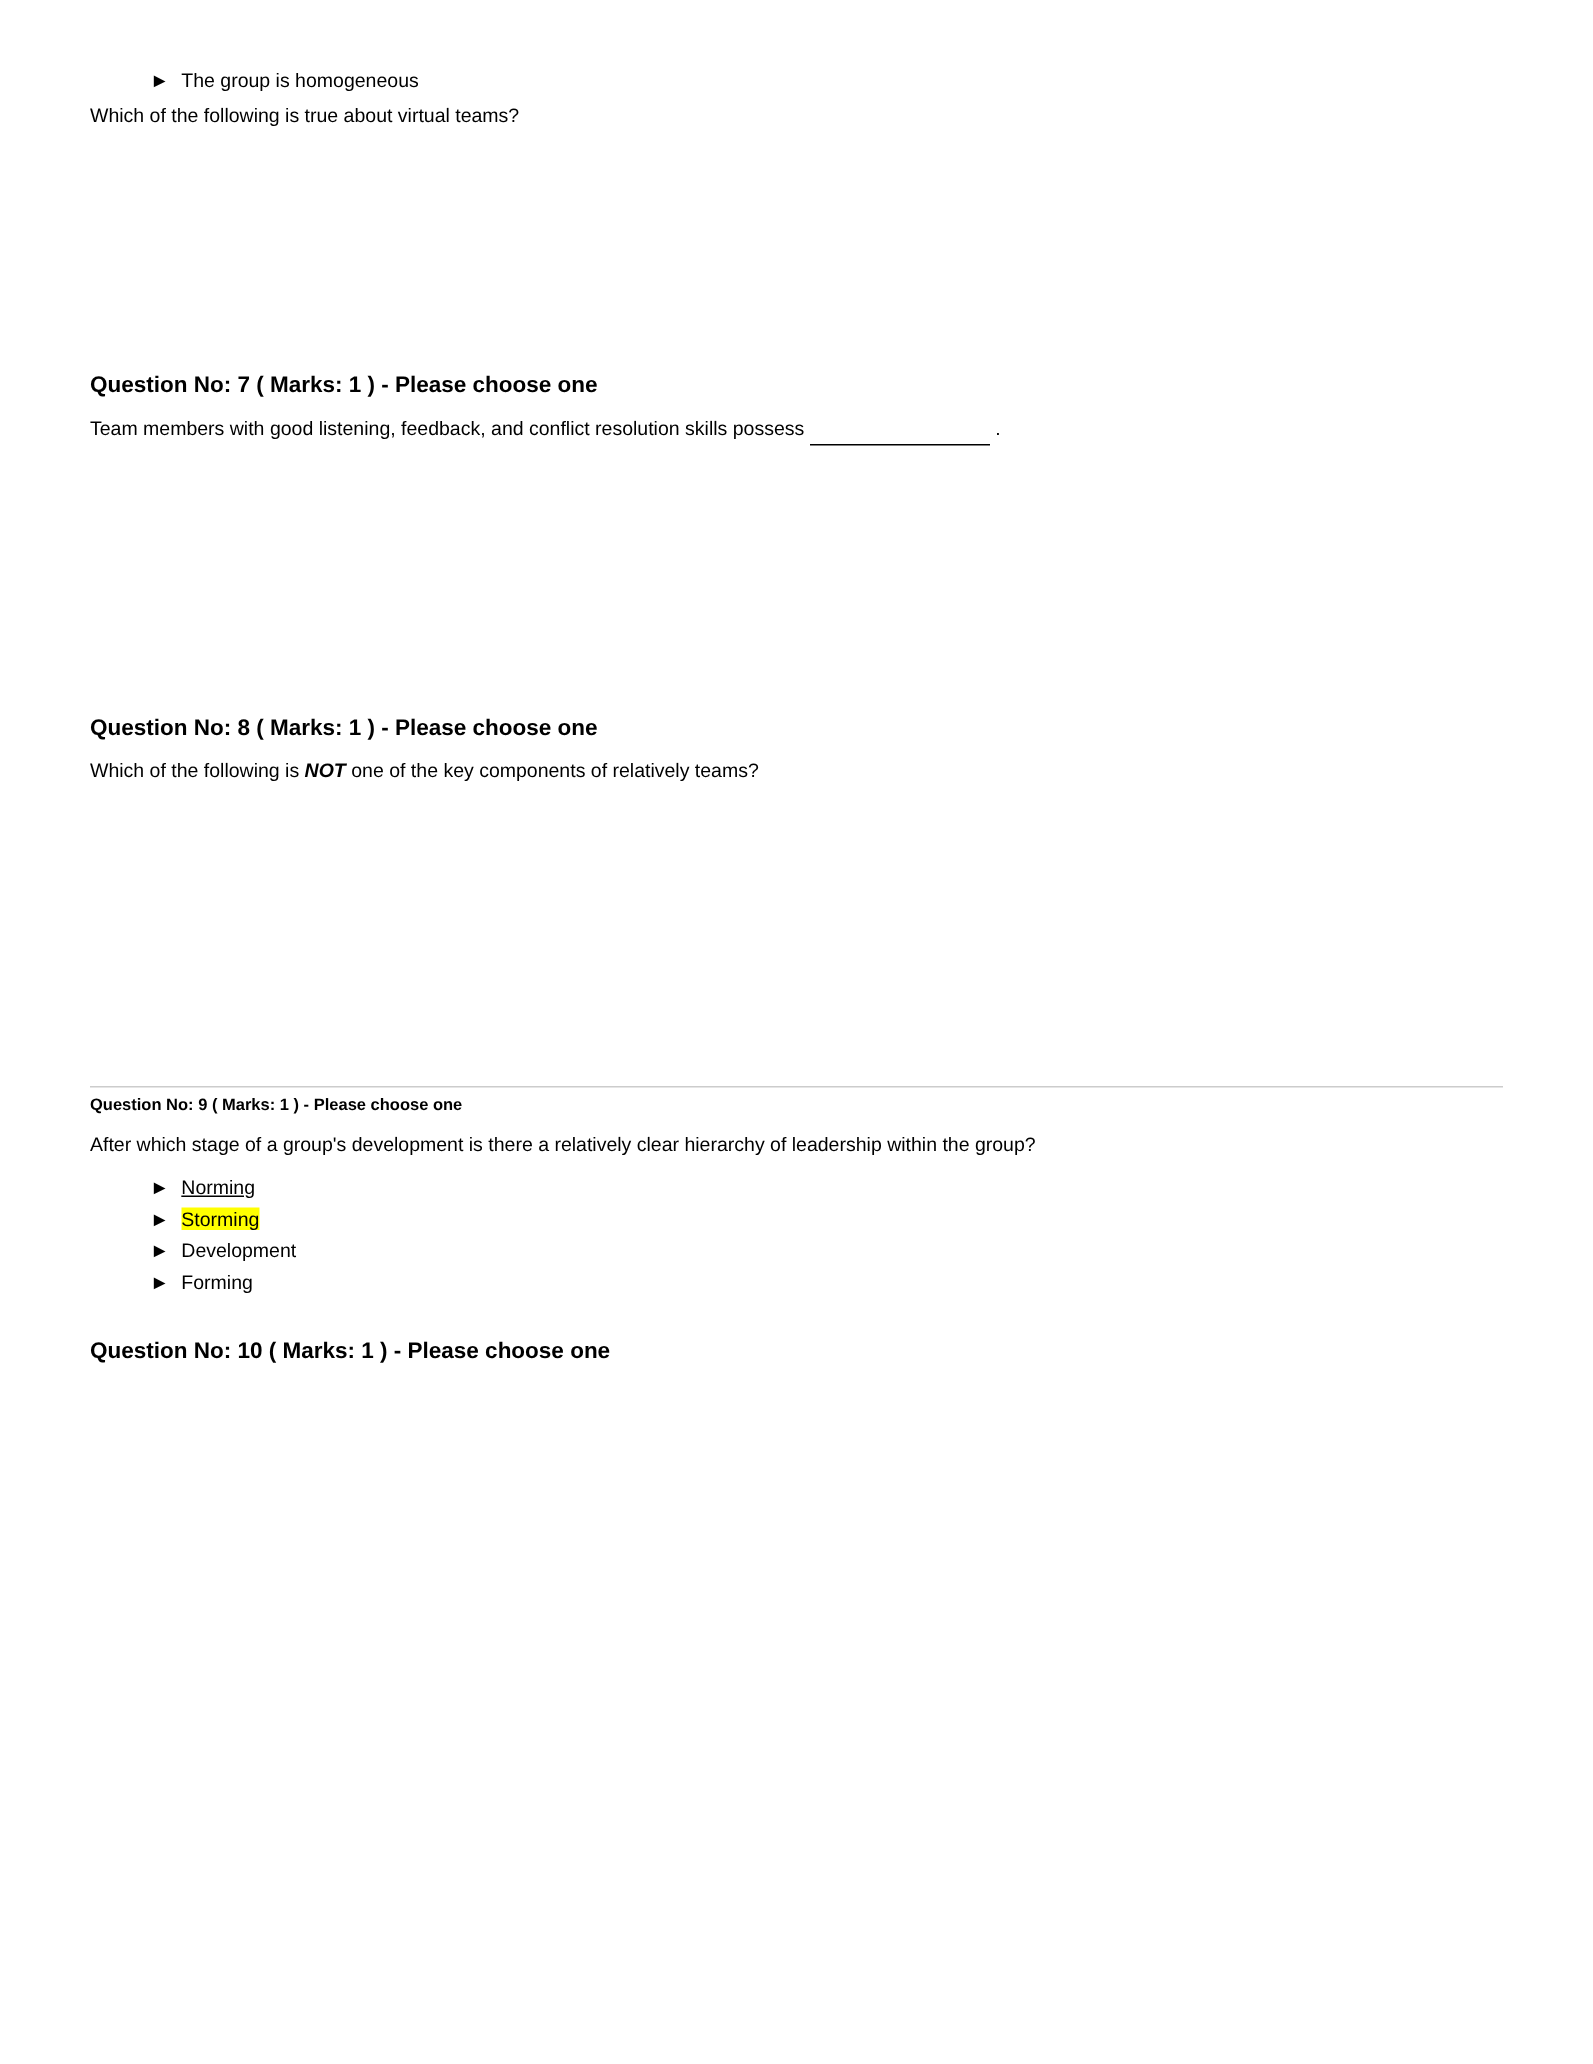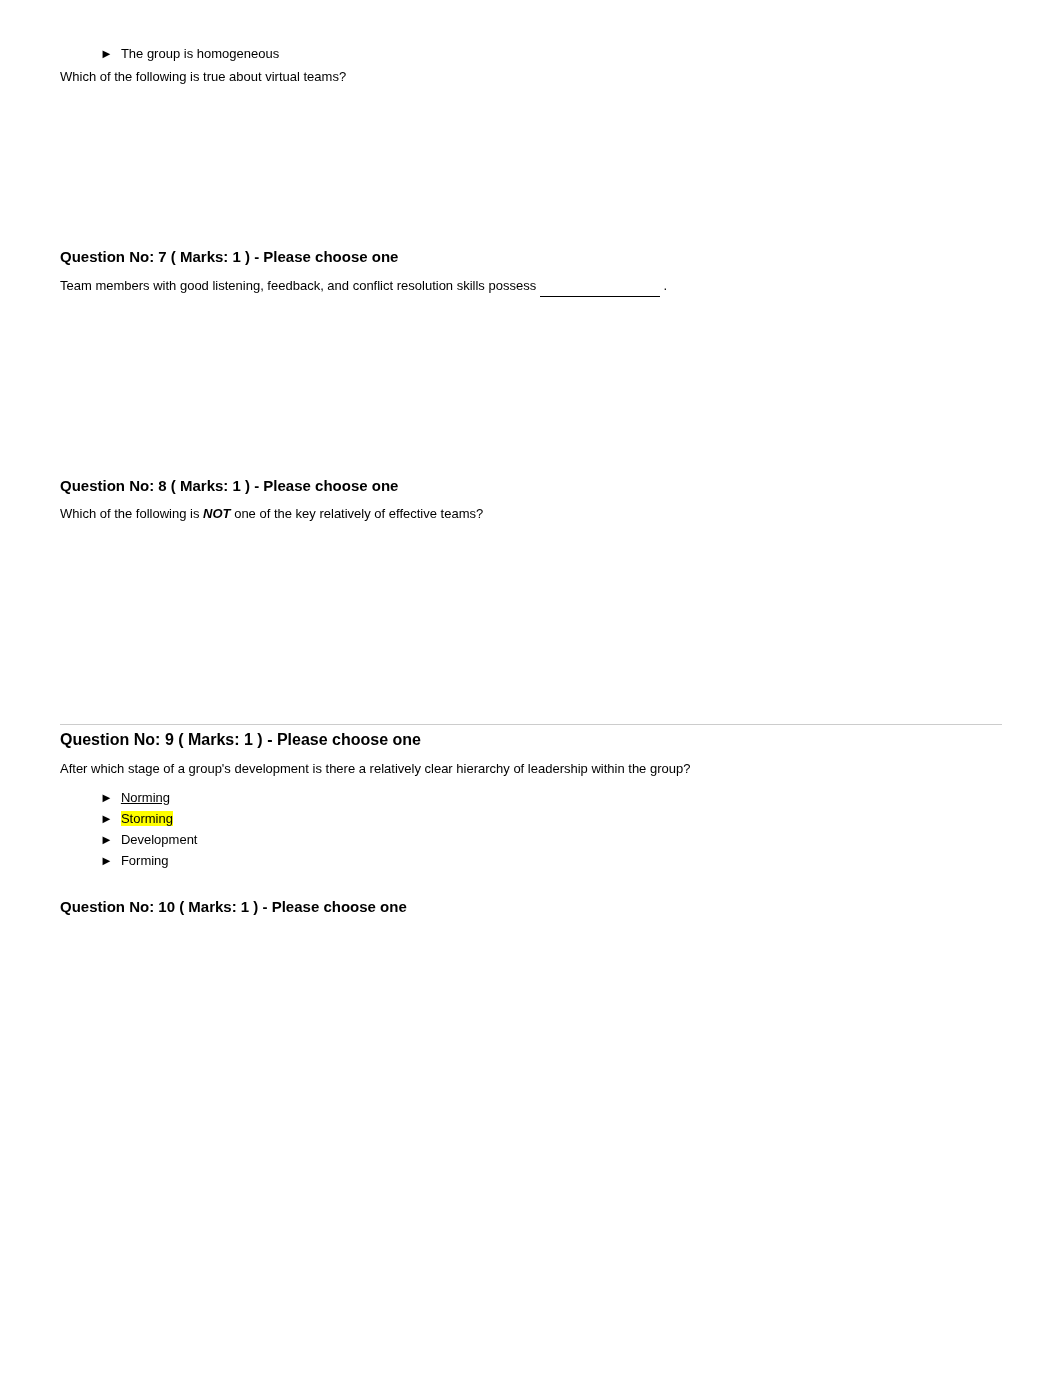--- a/index.html
+++ b/index.html
@@ -59,21 +59,21 @@
       width: 120px;
       border-bottom: 1px solid #000;
       vertical-align: bottom;
     }
     .not-bold {
       font-weight: bold;
       font-style: italic;
     }
     .q9-question-header {
       font-weight: bold;
-      font-size: 16px;
+      font-size: 11px;
       margin: 24px 0 10px 0;
       border-top: 1px solid #ccc;
       padding-top: 6px;
     }
   </style>
 </head>
 <body>
 
 <div class="bullet-item">
   <span class="bullet-arrow">►</span>
@@ -101,21 +101,21 @@
   <div style="height: 140px;"></div>
 </div>
 
 <div class="question-block">
   <div class="question-header">
     <span>Question No: 8   ( Marks: 1 )   - Please choose one</span>
   </div>
   <div class="question-text">
     <span>Which of the following is</span>
     <span class="not-bold"> <strong>NOT</strong> </span>
-    <span>one of the key relatively of effective teams?</span>
+    <span>one of the key components of relatively teams?</span>
   </div>
 
   <div style="height: 160px;"></div>
 </div>
 
 <div class="question-block">
   <div class="q9-question-header">
     <span>Question No: 9   ( Marks: 1 )   - Please choose one</span>
   </div>
   <div class="question-text">

